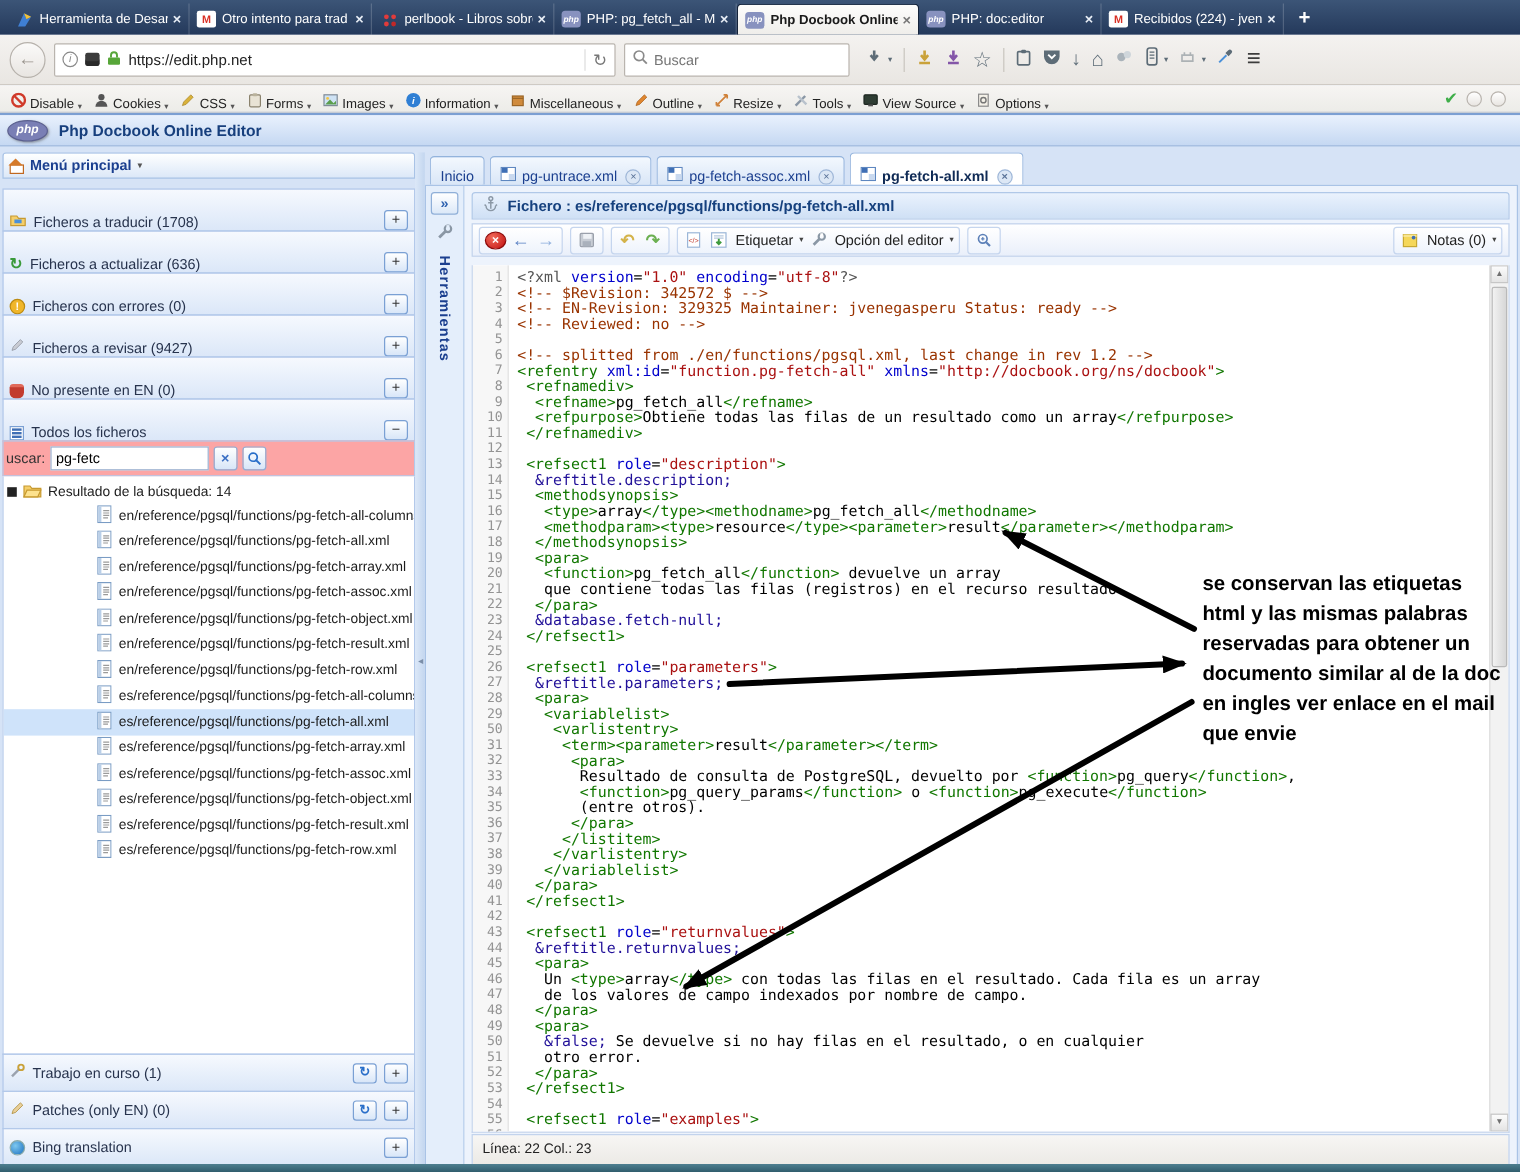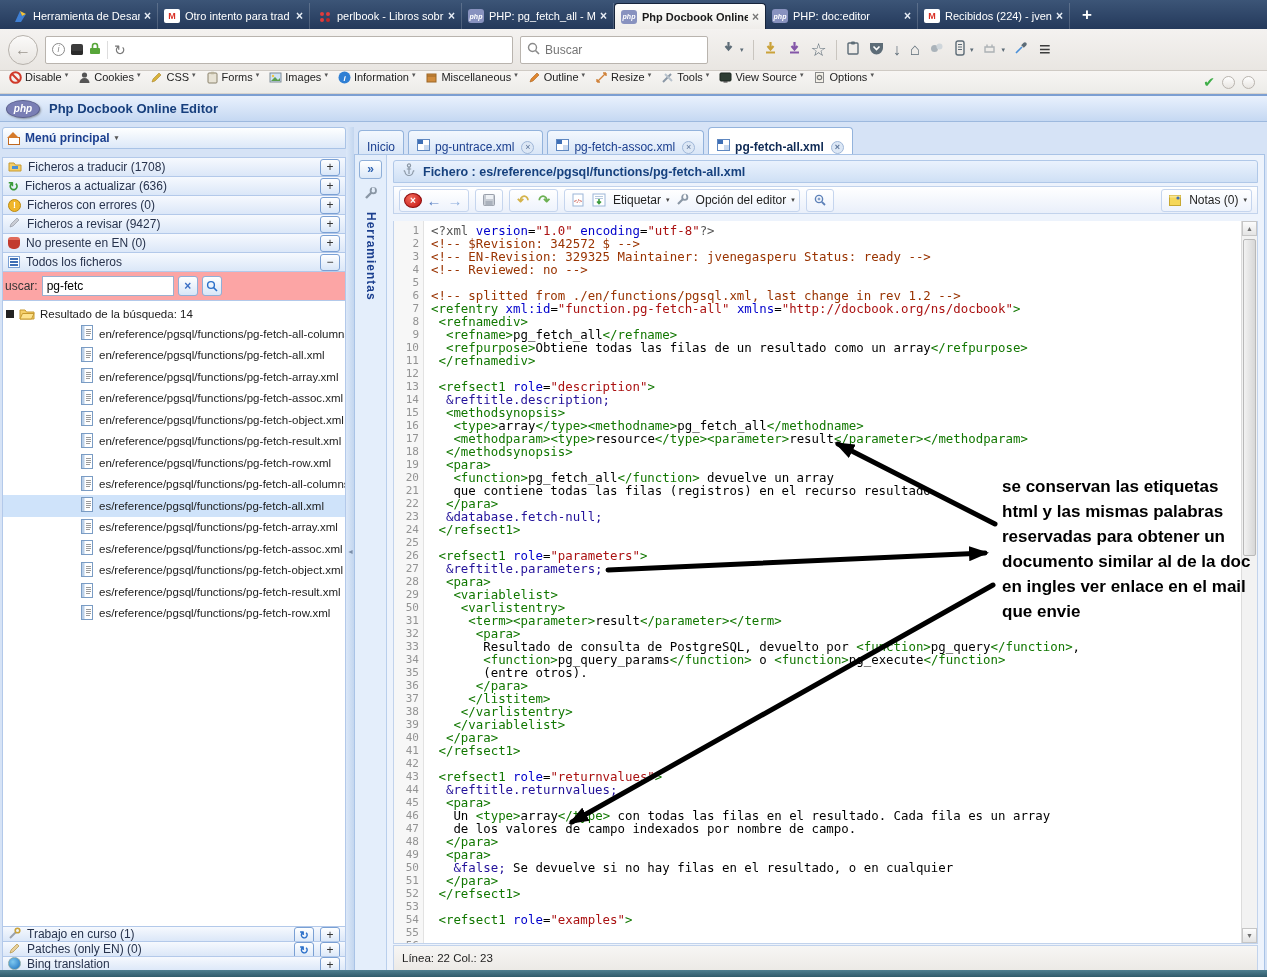--- a/index.html
+++ b/index.html
@@ -33,58 +33,58 @@
   .iconstrip{display:flex;align-items:center;gap:9px;color:#5d6c77;font-size:16px;margin-left:6px}
   .caret{font-size:7px;color:#5d6c77;margin-left:-5px}
   .divider{width:1px;height:20px;background:#c9c5bf}
   .hamburger{font-size:20px;color:#3c3c3c;padding:0 4px}
   .nav-star{font-size:18px;color:#5d6c77}
   .nav-down{font-size:16px;font-weight:bold;color:#5d6c77}
   .nav-home{font-size:17px;color:#5d6c77}
 
   
   .devbar{position:absolute;left:0;top:71px;width:1267px;height:23px;background:linear-gradient(#f7f5f3,#ecece8);border-bottom:1px solid #d7d3cd;display:flex;align-items:center;padding:0 4px;font-size:11px;color:#222}
-  .dev-item{display:flex;align-items:flex-start;gap:3px;padding:0 5px;height:100%}
+  .dev-item{display:flex;align-items:flex-end;gap:3px;padding:0 5px;height:100%}
   .dev-caret{font-size:7px;color:#555}
   .dev-right{margin-left:auto;display:flex;align-items:center;gap:7px;padding-right:8px}
   .dev-check{color:#3fae49;font-size:14px}
   .dev-circle{width:13px;height:13px;border:1px solid #b9b4ae;border-radius:50%;background:linear-gradient(#fff,#e8e5e1)}
   .blueline{position:absolute;left:0;top:94px;width:1267px;height:2px;background:#7c9fd2}
 
   
   .appheader{position:absolute;left:0;top:96px;width:1267px;height:26px;background:linear-gradient(#e9f1fd,#c5d8f2);border-bottom:1px solid #9db9de;display:flex;align-items:center;padding-left:6px;gap:9px}
   .phplogo{width:34px;height:18px;background:#7a7fb5;border:1px solid #5b608f;border-radius:50%;color:#fff;font-size:10px;font-weight:bold;font-style:italic;display:flex;align-items:center;justify-content:center;box-shadow:1px 1px 2px rgba(80,80,80,.5)}
   .apptitle{color:#173f7d;font-weight:bold;font-size:13px}
 
   
   .sidebar{position:absolute;left:2px;top:127px;width:344px;bottom:5px;display:flex;flex-direction:column}
   .menu-bar{height:22px;background:linear-gradient(#feffff,#dce8f8);border:1px solid #a9c3e6;border-radius:3px 3px 0 0;display:flex;align-items:center;padding:0 4px;gap:5px;color:#1b3f8f;font-weight:bold;font-size:12px;flex:none}
   .home-ic{width:13px;height:12px;position:relative;flex:none}
   .home-ic:before{content:"";position:absolute;left:1px;top:5px;width:10px;height:6px;background:#fff;border:1px solid #c06820}
   .home-ic:after{content:"";position:absolute;left:0;top:0;border-left:6.5px solid transparent;border-right:6.5px solid transparent;border-bottom:6px solid #d57a2a}
   .side-gap{height:9px;flex:none}
-  .acc-row{height:20px;margin-top:-1px;background:linear-gradient(#f6f9fe,#dbe7f8);border:1px solid #b3c9ea;display:flex;align-items:center;padding:0 5px;gap:6px;font-size:12px;color:#27334d;flex:none}
+  .acc-row{height:36px;margin-top:-1px;background:linear-gradient(#f6f9fe,#dbe7f8);border:1px solid #b3c9ea;display:flex;align-items:flex-end;padding:0 5px;gap:6px;font-size:12px;color:#27334d;flex:none}
   .acc-label{flex:1}
   .acc-btn{width:20px;height:17px;border:1px solid #7aa0d4;border-radius:3px;background:linear-gradient(#ffffff,#d8e6f8);color:#333;font-size:12px;line-height:14px;text-align:center;flex:none}
   .acc-btn.blue{color:#2a6fc9;font-weight:bold;font-size:11px}
   .warn-ic{width:13px;height:13px;border-radius:50%;background:#f0b62a;border:1px solid #bb8a12;color:#fff;font-size:9px;font-weight:bold;text-align:center;line-height:11px;flex:none}
   .db-ic{width:12px;height:12px;background:#c23b2e;border-radius:3px 3px 5px 5px;border-top:3px solid #e06a5a;flex:none}
   .list-ic{width:12px;height:12px;background:#fff;border:1px solid #7aa0d4;flex:none;display:flex;flex-direction:column;justify-content:space-around;padding:1px}
   .list-ic i{display:block;height:2px;background:#3f6fb5}
   .green-sync{color:#3a9a3a;font-weight:bold;font-size:13px;flex:none}
   .search-row{height:30px;margin-top:-1px;background:#fca5a5;border:1px solid #b3c9ea;display:flex;align-items:center;padding:0 2px;gap:4px;font-size:12px;color:#333;flex:none}
   .search-row input{width:132px;height:20px;border:1px solid #9ab0cf;font-size:12px;padding:0 4px;font-family:inherit}
   .mini-btn{width:20px;height:20px;border:1px solid #8fafd8;border-radius:3px;background:linear-gradient(#fff,#d8e6f8);display:flex;align-items:center;justify-content:center;flex:none}
   .mini-x{color:#3b6fc4;font-weight:bold;font-size:12px}
   .tree{flex:1;background:#fff;border:1px solid #b3c9ea;border-top:none;overflow:hidden;font-size:11.5px;color:#1c1c1c}
   .tree-root{height:22px;display:flex;align-items:center;gap:5px;padding:4px 0 0 3px}
   .expander{width:8px;height:8px;background:#222;flex:none}
   .file-row{height:21.5px;display:flex;align-items:center;gap:6px;padding-left:78px;white-space:nowrap}
   .file-row.selected{background:#cfe3fa}
-  .bot-row{height:16px;margin-top:-1px;background:linear-gradient(#f6f9fe,#dbe7f8);border:1px solid #b3c9ea;display:flex;padding:0 5px;gap:6px;font-size:12px;color:#27334d;flex:none}
+  .bot-row{height:32px;margin-top:-1px;background:linear-gradient(#f6f9fe,#dbe7f8);border:1px solid #b3c9ea;display:flex;align-items:center;padding:0 5px;gap:6px;font-size:12px;color:#27334d;flex:none}
   .bing-ic{width:13px;height:13px;border-radius:50%;background:radial-gradient(circle at 35% 35%,#7ec8ef,#1a6fc0);border:1px solid #8aa;flex:none}
 
   .splitter{position:absolute;left:346px;top:127px;width:8px;bottom:5px;background:linear-gradient(90deg,#dce8f8,#c3d6ef)}
   .splitter-arrow{position:absolute;left:347px;top:548px;font-size:7px;color:#7b8ea8}
 
   
   .main{position:absolute;left:354px;top:127px;right:2px;bottom:5px}
   .main-tabs{height:27px;display:flex;align-items:flex-end;gap:4px;padding-left:4px}
   .mtab{height:24px;display:flex;align-items:flex-end;gap:5px;padding:0 8px;background:linear-gradient(#f3f8fe,#d9e6f7);border:1px solid #93b3dc;border-bottom:none;border-radius:4px 4px 0 0;font-size:12px;color:#1b3f8f}
   .mtab.active{background:#fff;height:27px;font-weight:bold;color:#0f2a55}
@@ -174,20 +174,21 @@
 
 <div class="navbar">
   <div class="back">←</div>
   <div class="urlbar">
     <span class="circle-i">i</span>
     <span class="sq-dark"></span>
     <span><svg width="12" height="13">
           <rect x="1" y="6" width="10" height="6" rx="1" fill="#57a639"></rect>
           <path d="M3.5 6 V4 a2.5 2.5 0 0 1 5 0 V6" fill="none" stroke="#57a639" stroke-width="1.6"></path>
         </svg></span>
+    <span class="urltext">https://edit.php.net</span>
     <span class="url-sep"></span>
     <span class="reload">↻</span>
   </div>
   <div class="searchbar">
     <span><svg width="13" height="13">
           <circle cx="5.5" cy="5.5" r="4" fill="none" stroke="#8a8a8a" stroke-width="1.4"></circle>
           <path d="M8.5 8.5 L12 12" stroke="#8a8a8a" stroke-width="1.6"></path>
         </svg></span>
     <input placeholder="Buscar" style="">
   </div>
@@ -785,20 +786,21 @@
           <div class="cl"> <span class="t">&lt;/refsect1</span><span class="t">&gt;</span></div>
           <div class="cl"> </div>
           <div class="cl"> <span class="t">&lt;refsect1</span> <span class="at">role</span>=<span class="s">"returnvalues"</span><span class="t">&gt;</span></div>
           <div class="cl">  <span class="a">&amp;reftitle.returnvalues;</span></div>
           <div class="cl">  <span class="t">&lt;para</span><span class="t">&gt;</span></div>
           <div class="cl">   Un <span class="t">&lt;type</span><span class="t">&gt;</span>array<span class="t">&lt;/type</span><span class="t">&gt;</span> con todas las filas en el resultado. Cada fila es un array</div>
           <div class="cl">   de los valores de campo indexados por nombre de campo.</div>
           <div class="cl">  <span class="t">&lt;/para</span><span class="t">&gt;</span></div>
           <div class="cl">  <span class="t">&lt;para</span><span class="t">&gt;</span></div>
           <div class="cl">   <span class="a">&amp;false;</span> Se devuelve si no hay filas en el resultado, o en cualquier</div>
+          <div class="cl">   otro error.</div>
           <div class="cl">  <span class="t">&lt;/para</span><span class="t">&gt;</span></div>
           <div class="cl"> <span class="t">&lt;/refsect1</span><span class="t">&gt;</span></div>
           <div class="cl"> </div>
           <div class="cl"> <span class="t">&lt;refsect1</span> <span class="at">role</span>=<span class="s">"examples"</span><span class="t">&gt;</span></div>
         </div>
       <div class="vscroll">
         <div class="sb-btn sb-up">▲</div>
         <div class="sb-thumb"></div>
         <div class="sb-btn sb-down">▼</div>
       </div>

